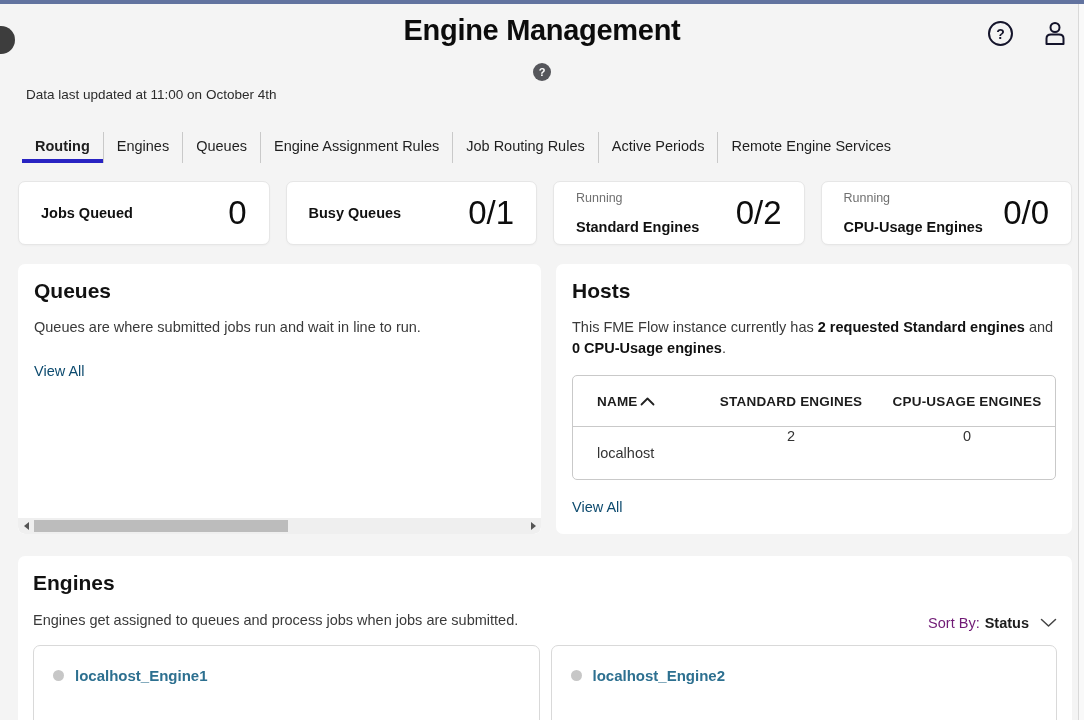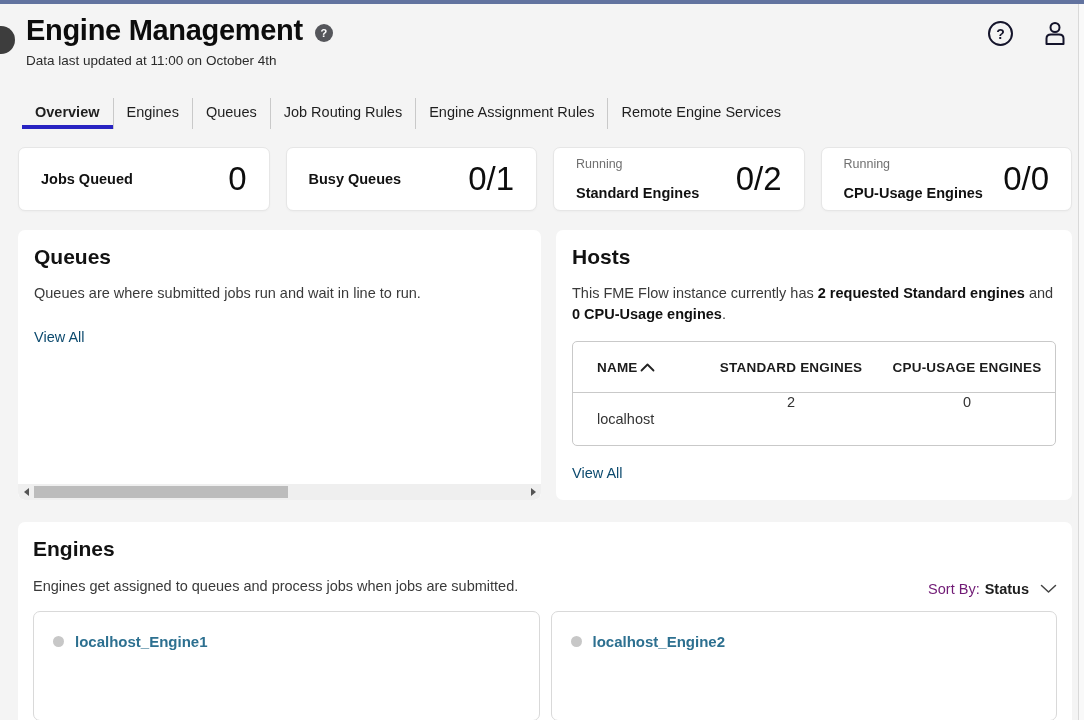--- a/index.html
+++ b/index.html
@@ -10,21 +10,21 @@
   }
   
   .topbar { height:4px; background:#62739f; width:100%; }
 
   
   .header { position:relative; padding:10px 26px 0 26px; }
   .sidebar-toggle {
     position:absolute; left:-13px; top:22px; width:28px; height:28px;
     border-radius:50%; background:#3d3d3d; cursor:pointer;
   }
-  .title-row { display:flex; align-items:center; gap:12px; }
+  .title-row { display:flex; align-items:center; gap:12px;flex-direction:column; }
   .page-title { font-size:29px; font-weight:600; letter-spacing:-0.3px; color:#0c0c0c; }
   .help-badge {
     width:18px; height:18px; border-radius:50%; background:#55565b; color:#fff;
     font-size:11px; font-weight:700; display:flex; align-items:center; justify-content:center;
     margin-top:4px; cursor:pointer;
   }
   .header-icons { position:absolute; right:16px; top:16px; display:flex; gap:28px; align-items:center; }
   .hicon { cursor:pointer; display:block; }
   .subtitle { font-size:13.5px; color:#2b2b2b; margin-top:6px; }
 
@@ -132,25 +132,26 @@
     </svg>
     <svg class="hicon" width="26" height="27" viewBox="0 0 26 27">
       <circle cx="13" cy="7.5" r="4.5" fill="none" stroke="#14142b" stroke-width="2"></circle>
       <path d="M4.5 24 L4.5 18.5 Q4.5 14.5 9 14.5 L17 14.5 Q21.5 14.5 21.5 18.5 L21.5 24 Z" fill="none" stroke="#14142b" stroke-width="2" stroke-linejoin="round"></path>
     </svg>
   </div>
   <div class="subtitle">Data last updated at 11:00 on October 4th</div>
 </div>
 
 <div class="tabs">
-  <button class="tab active">Overview</button>
+  <button class="tab active">Routing</button>
   <button class="tab">Engines</button>
   <button class="tab">Queues</button>
+  <button class="tab">Engine Assignment Rules</button>
   <button class="tab">Job Routing Rules</button>
-  <button class="tab">Engine Assignment Rules</button>
+  <button class="tab">Active Periods</button>
   <button class="tab">Remote Engine Services</button>
 </div>
 
 <div class="stats">
   <div class="stat-card">
     <div class="stat-label">Jobs Queued</div>
     <div class="stat-value">0</div>
   </div>
   <div class="stat-card">
     <div class="stat-label">Busy Queues</div>

